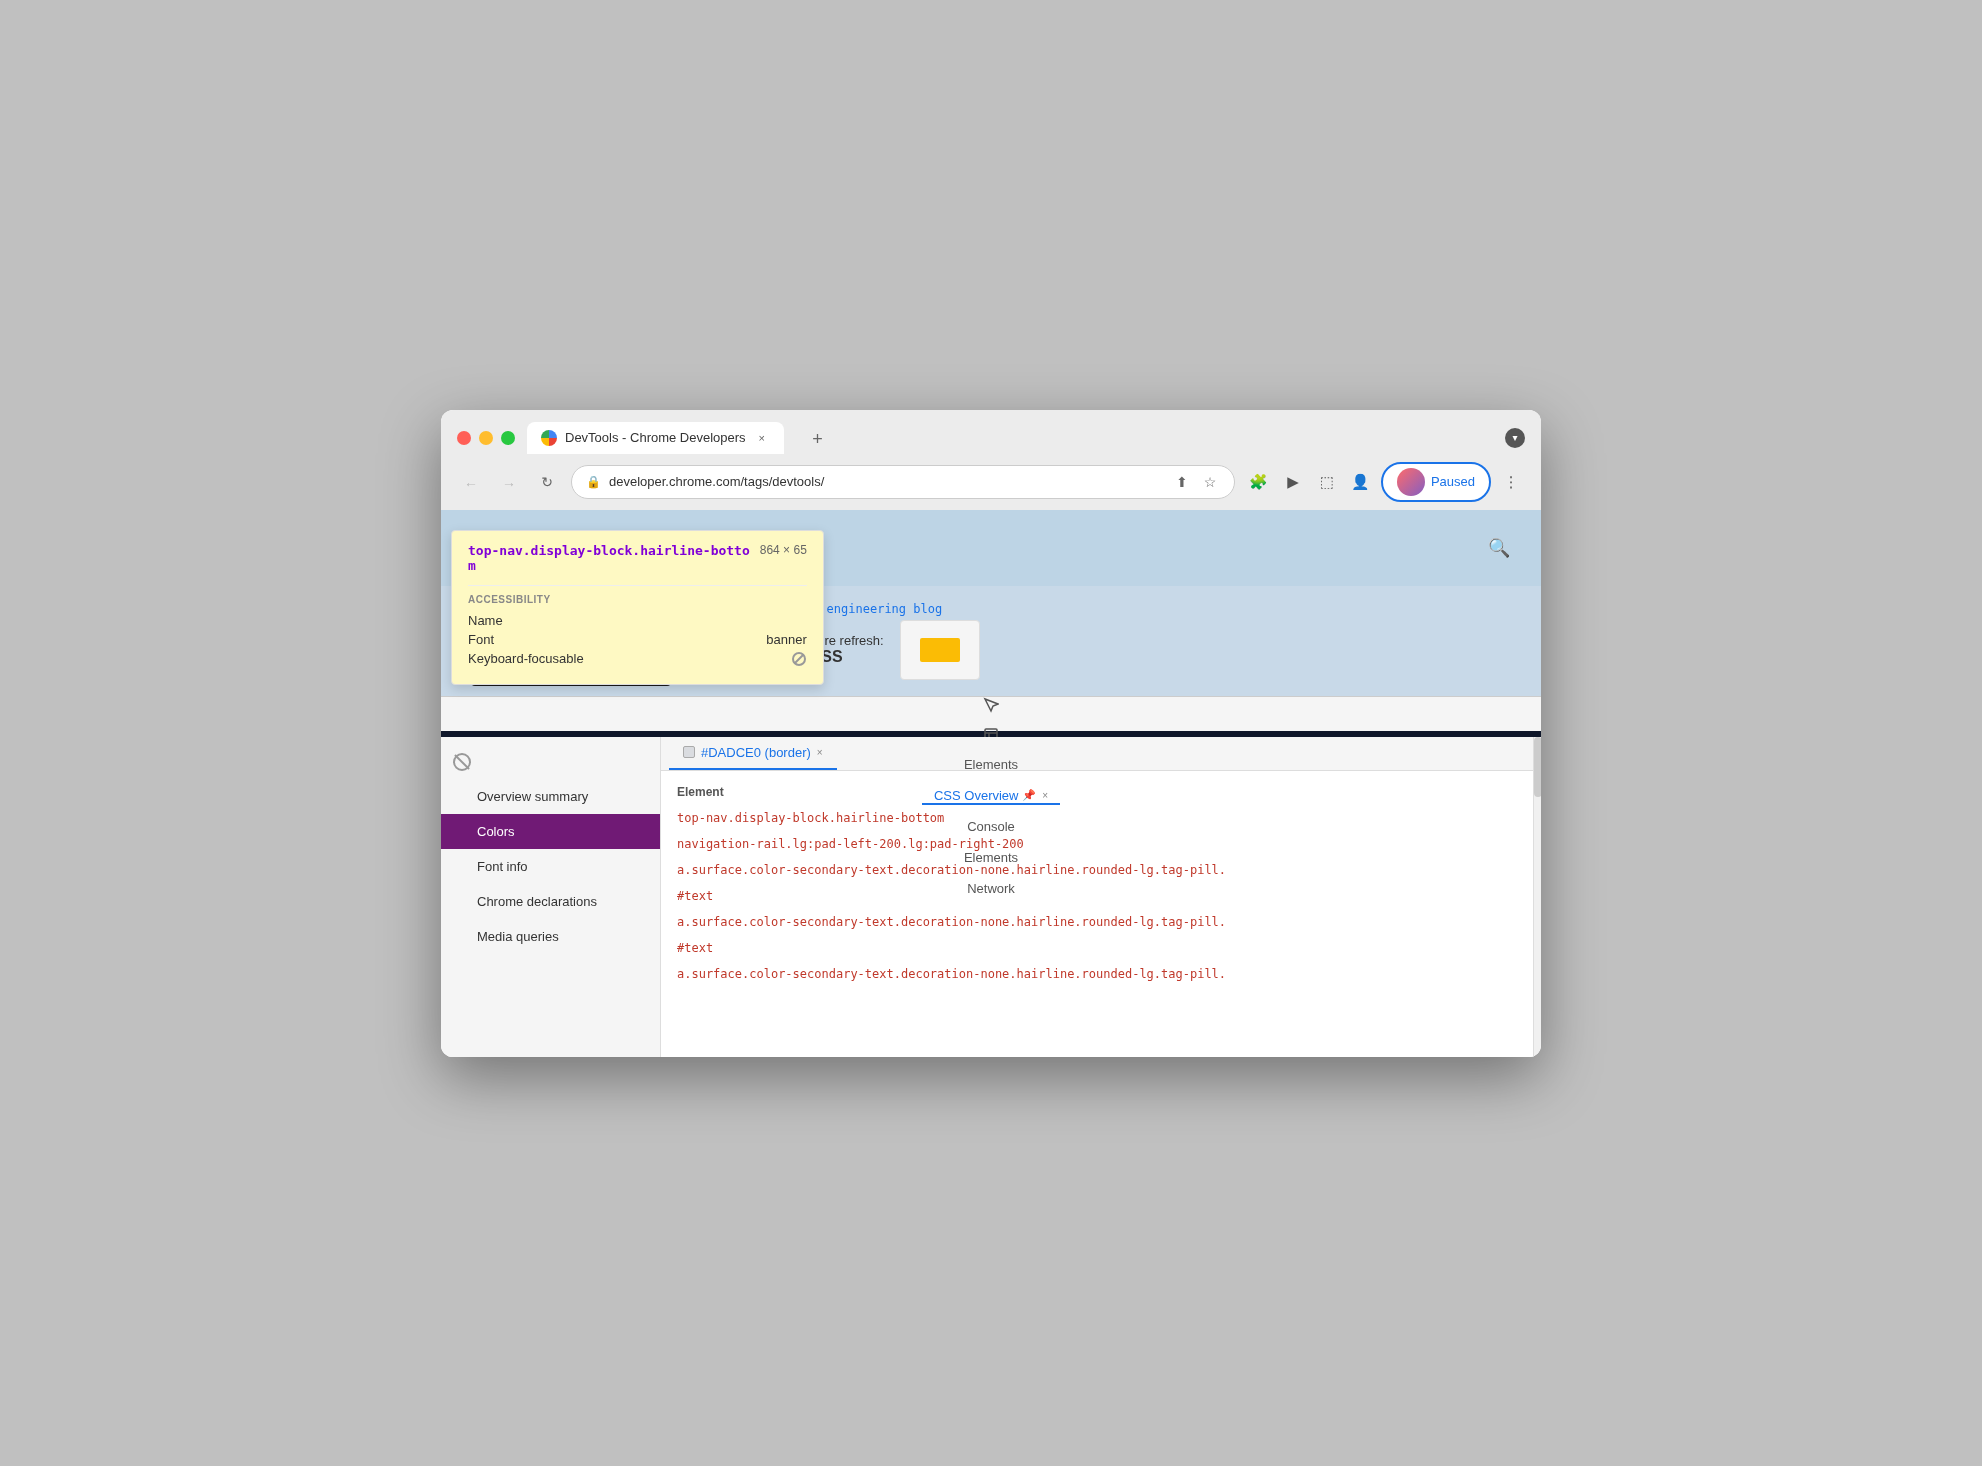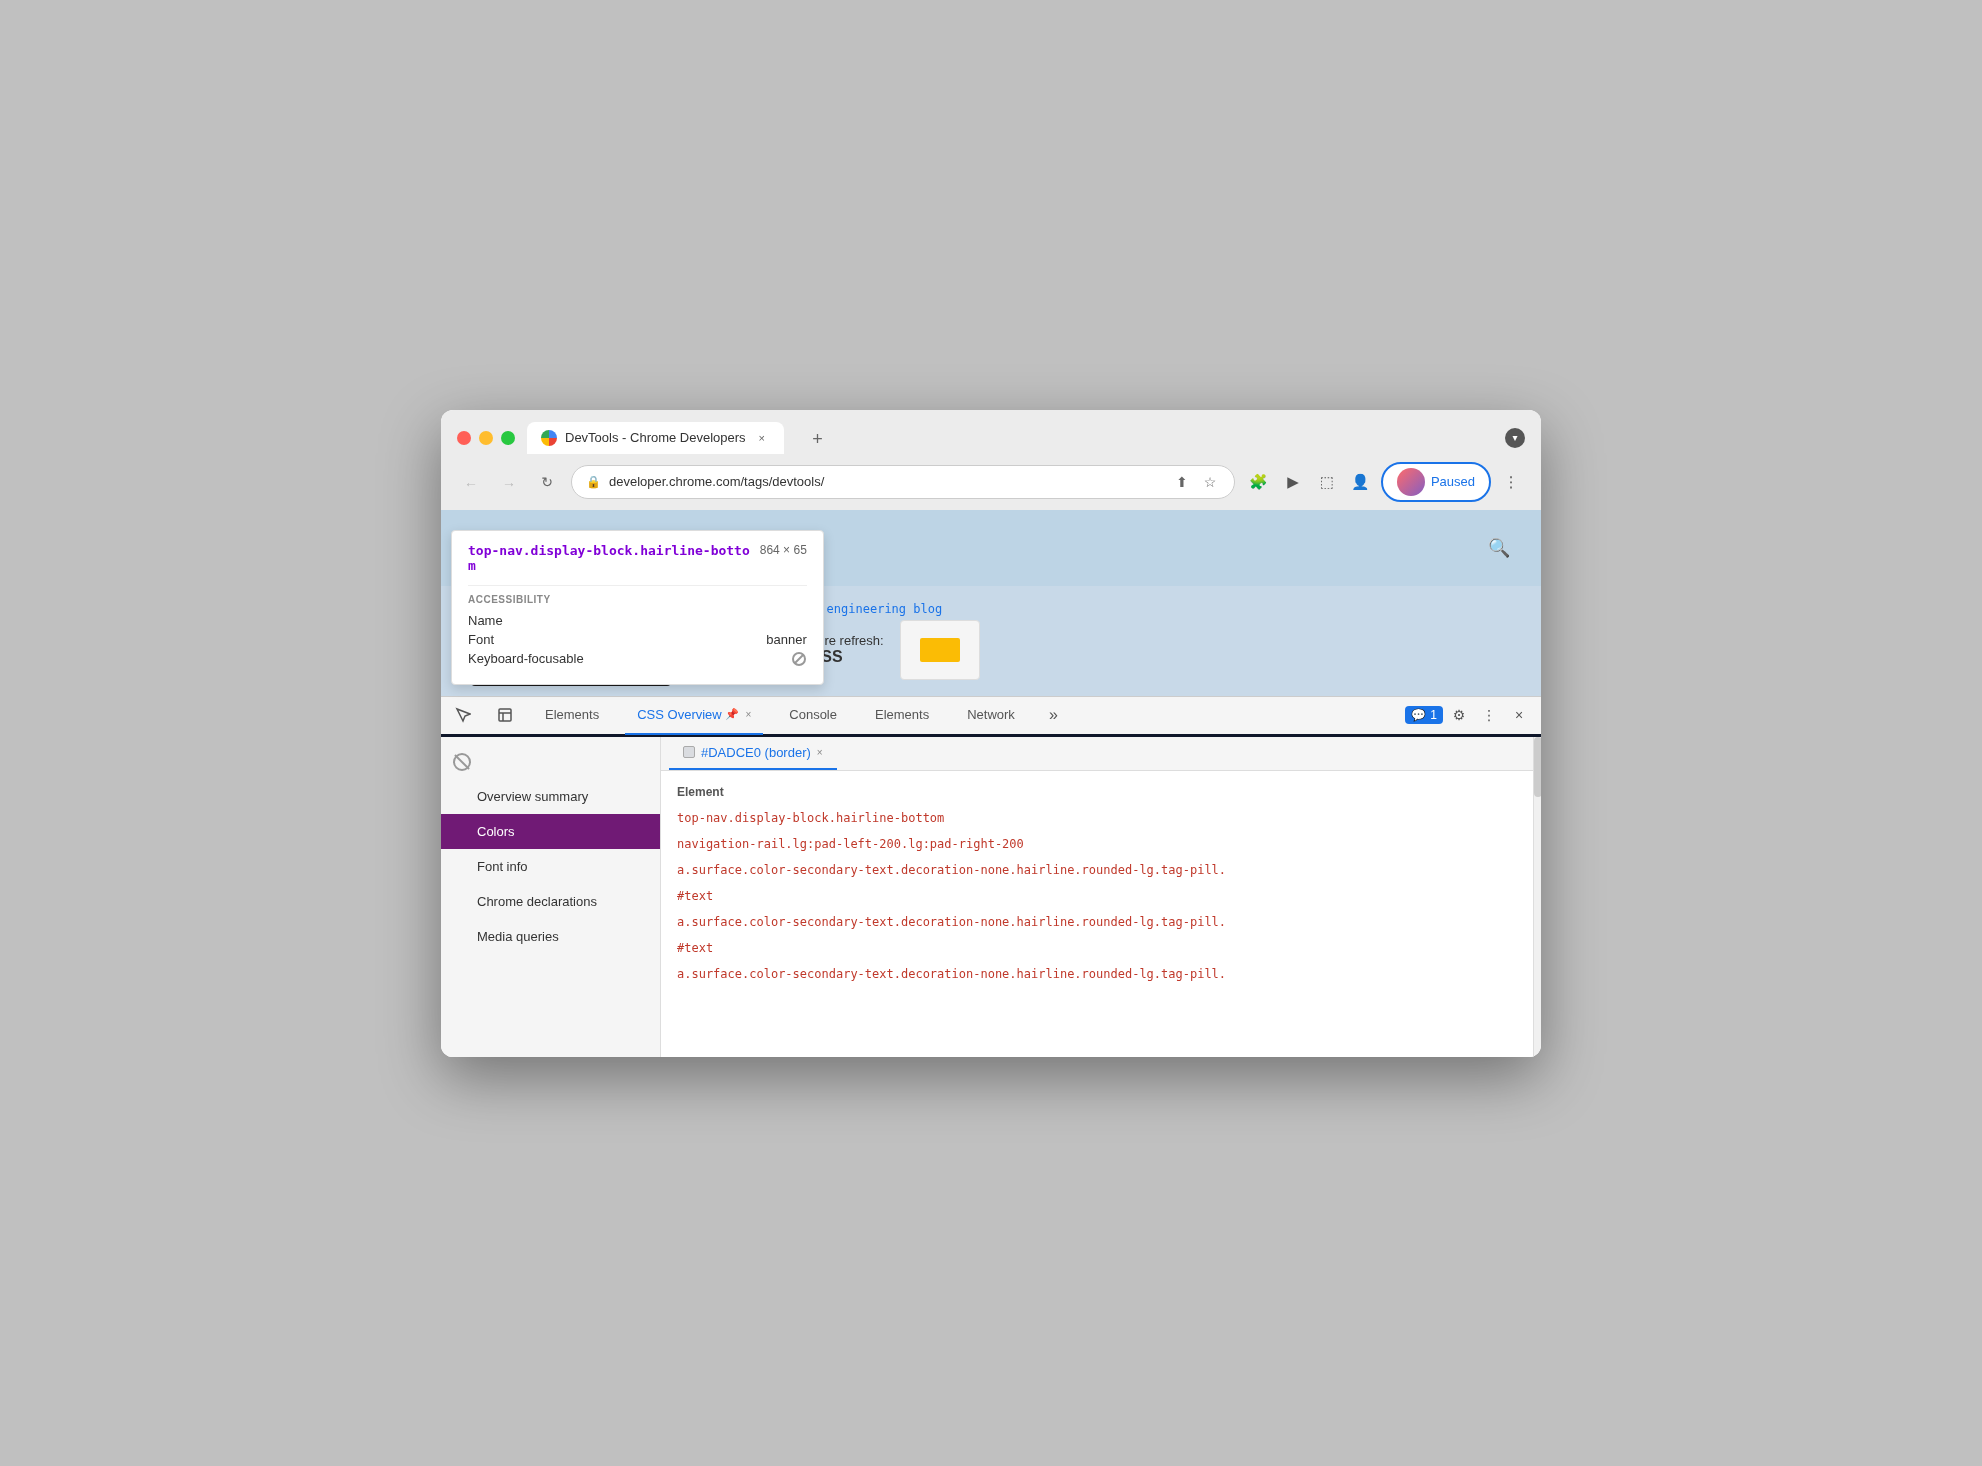--- a/index.html
+++ b/index.html
@@ -255,21 +255,21 @@
       margin-left: auto;
       font-size: 18px;
       color: #5a6a7a;
     }
 
     
     .tooltip-overlay {
       position: absolute;
       top: 20px;
       left: 10px;
-      background: #ffffff;
+      background: #fef9c3;
       border: 1px solid #ddd;
       border-radius: 4px;
       padding: 12px 16px;
       min-width: 280px;
       box-shadow: 0 4px 12px rgba(0,0,0,0.15);
       z-index: 10;
     }
 
     .tooltip-selector {
       color: #8000d7;
@@ -322,26 +322,27 @@
 
     
     .devtools-panel {
       background: #f5f5f5;
       border-top: 1px solid #ccc;
     }
 
     
     .devtools-toolbar {
       background: #f5f5f5;
-      border-bottom: 3px solid #0f172a;
+      border-bottom: 6px solid #0f172a;
       display: flex;
       align-items: center;
       padding: 0 8px;
       height: 40px;
       gap: 14px;
+      flex-direction: column;
     }
 
     .dt-icon-btn {
       width: 28px;
       height: 28px;
       display: flex;
       align-items: center;
       justify-content: center;
       border-radius: 4px;
       color: #555;

